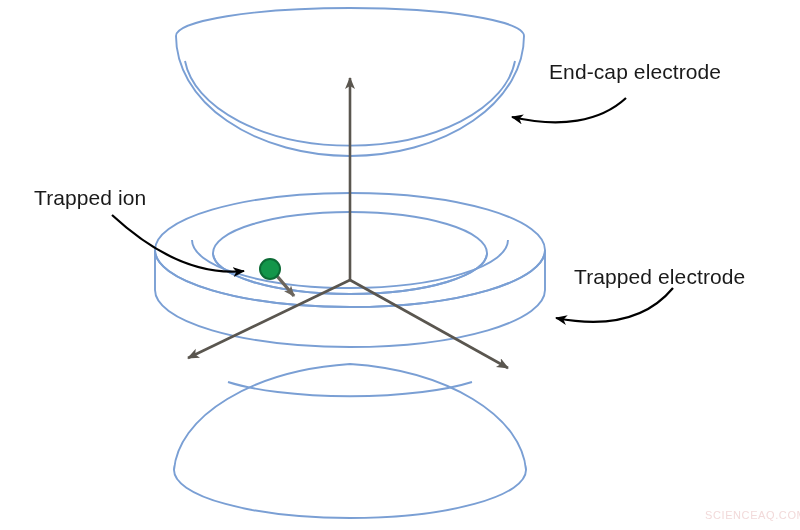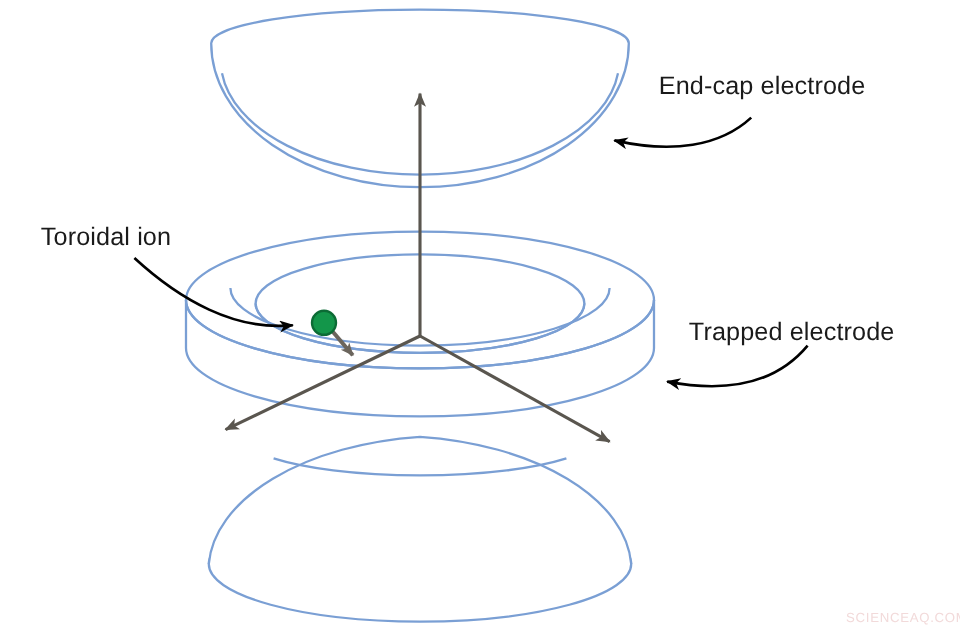--- a/index.html
+++ b/index.html
@@ -116,17 +116,17 @@
       <path d="M 626,98 C 600,122 560,128 512,117" marker-end="url(#blkArrow)"></path>
       <path d="M 673,288 C 648,318 608,328 556,318" marker-end="url(#blkArrow)"></path>
       <path d="M 112,215 C 150,250 196,276 244,271" marker-end="url(#blkArrow)"></path>
     </g>
   </svg>
 
   <div class="label-text" id="label-endcap">End-cap electrode</div>
 
   <div class="label-text" id="label-toroidal">Trapped electrode</div>
 
-  <div class="label-text" id="label-trapped">Toroidal ion</div>
+  <div class="label-text" id="label-trapped">Trapped ion</div>
 
   <div id="watermark">SCIENCEAQ.COM</div>
 
 </div>
 
 </body></html>

